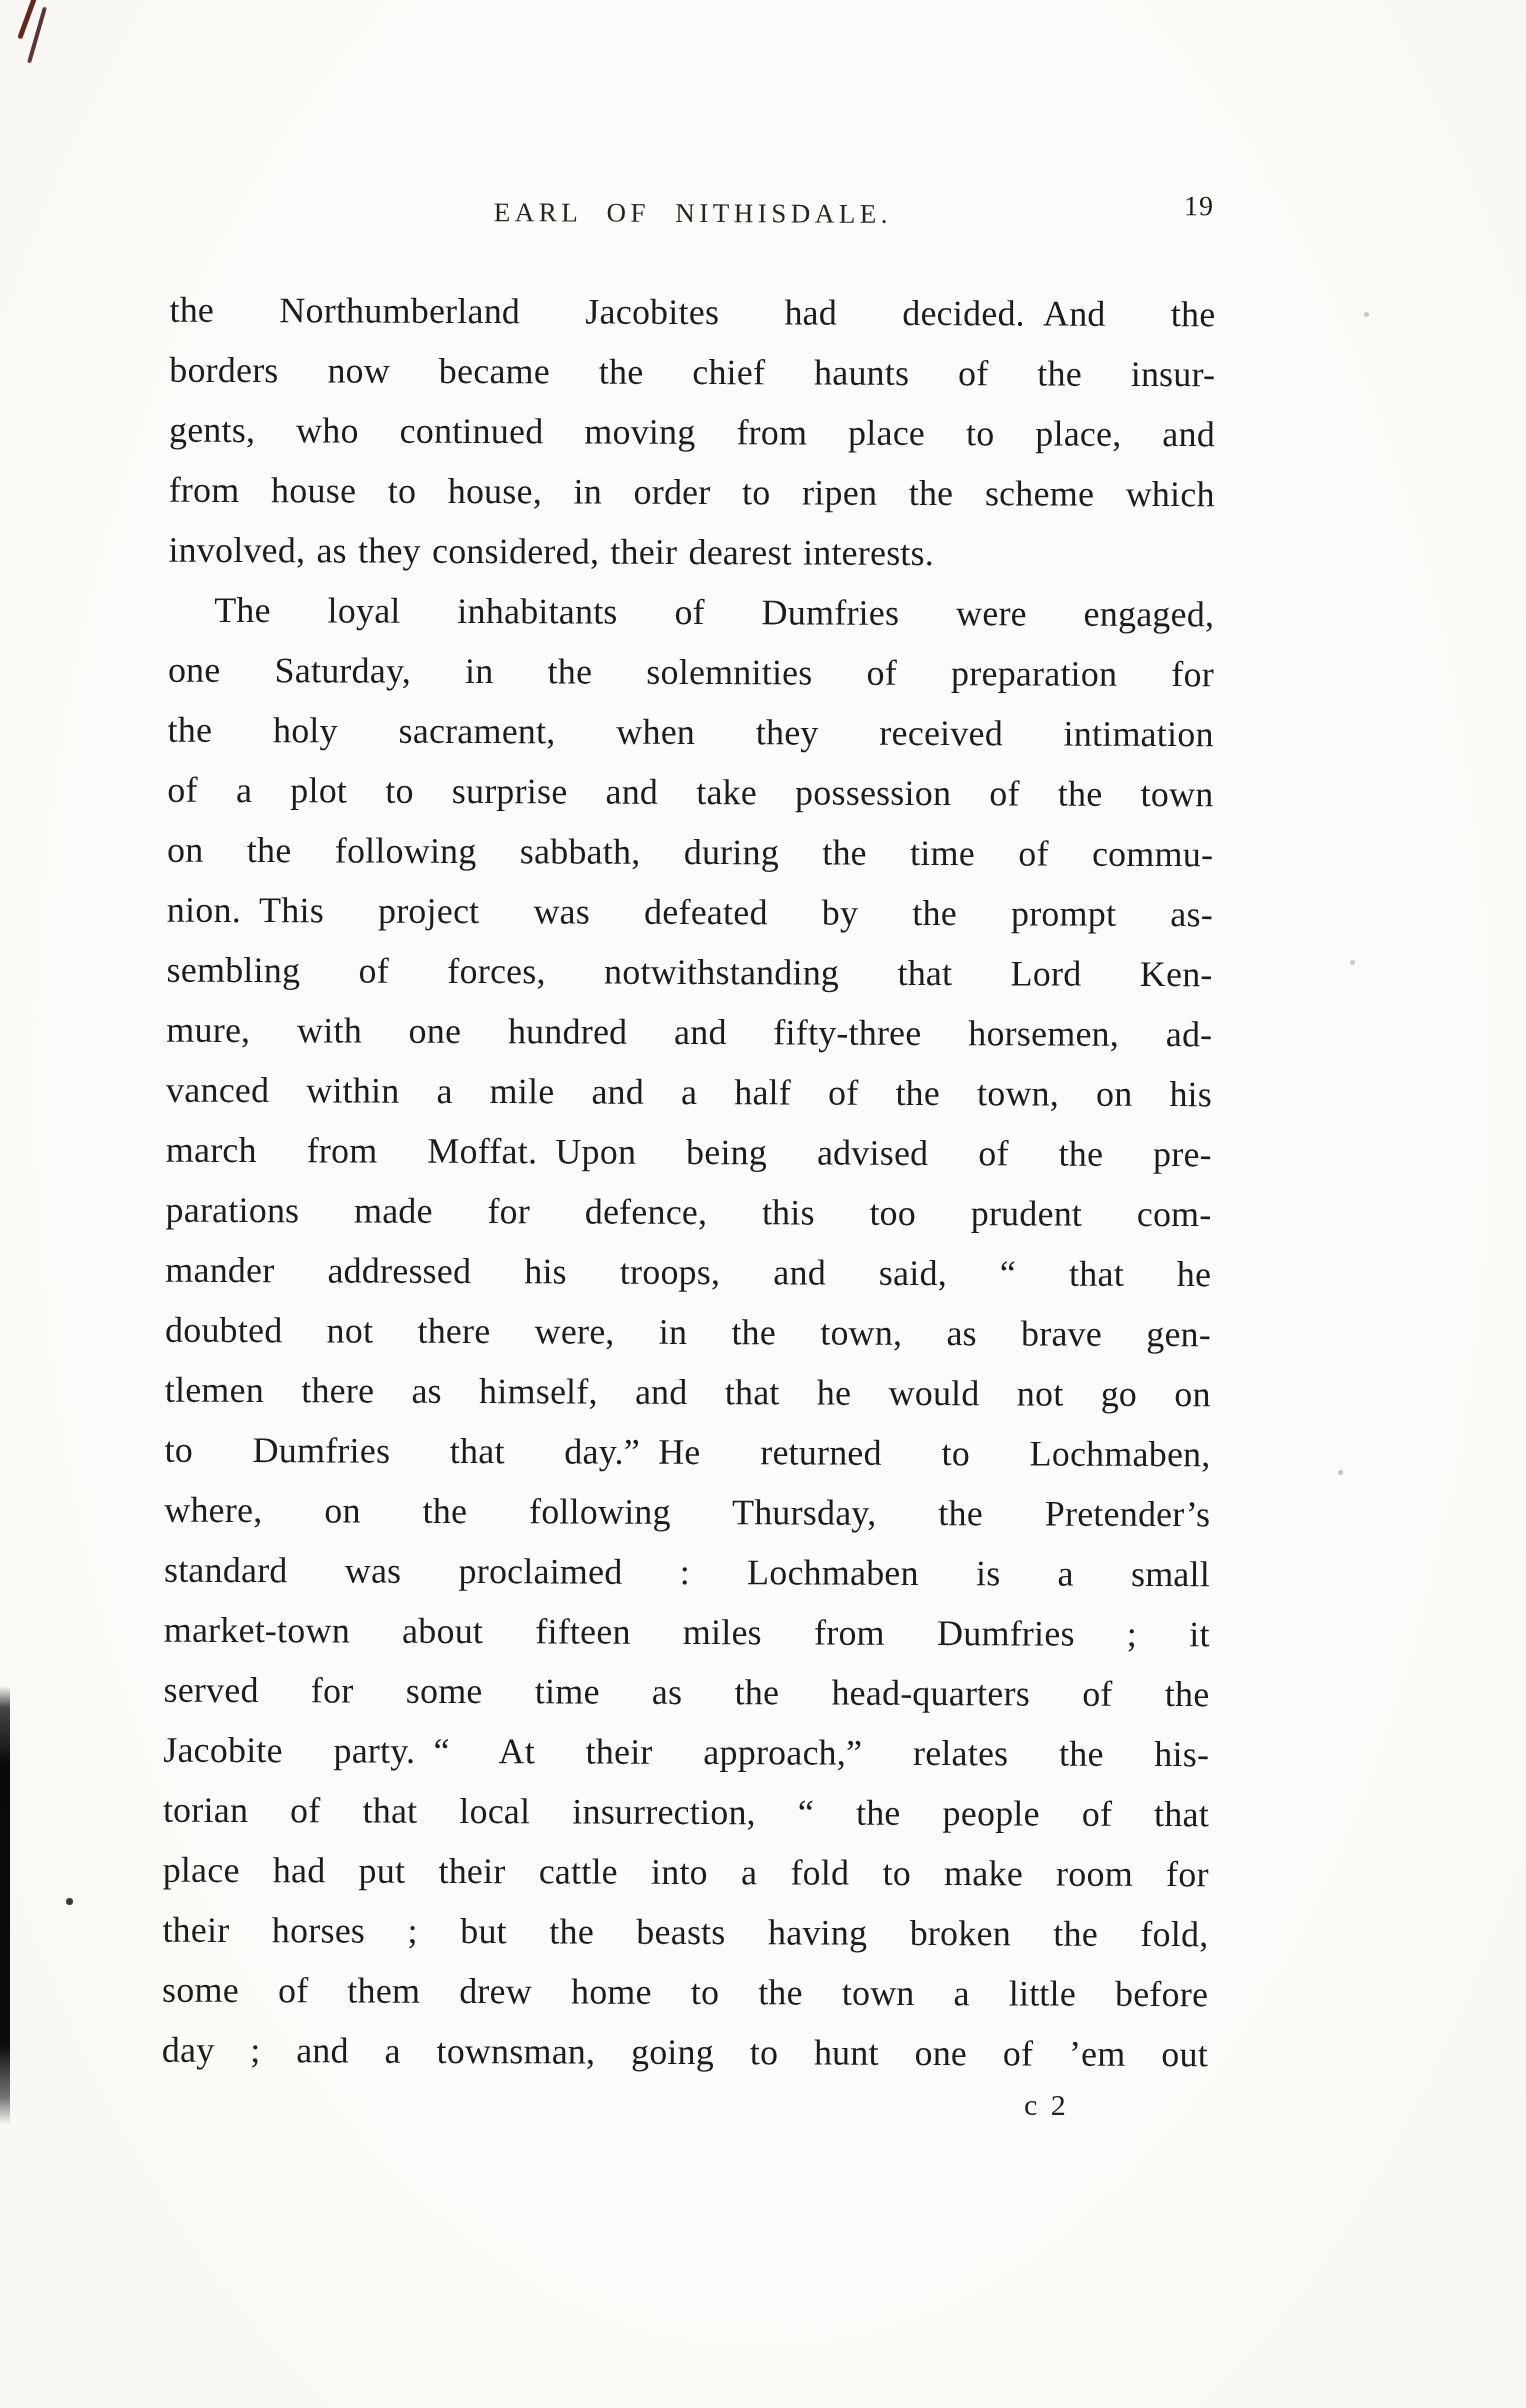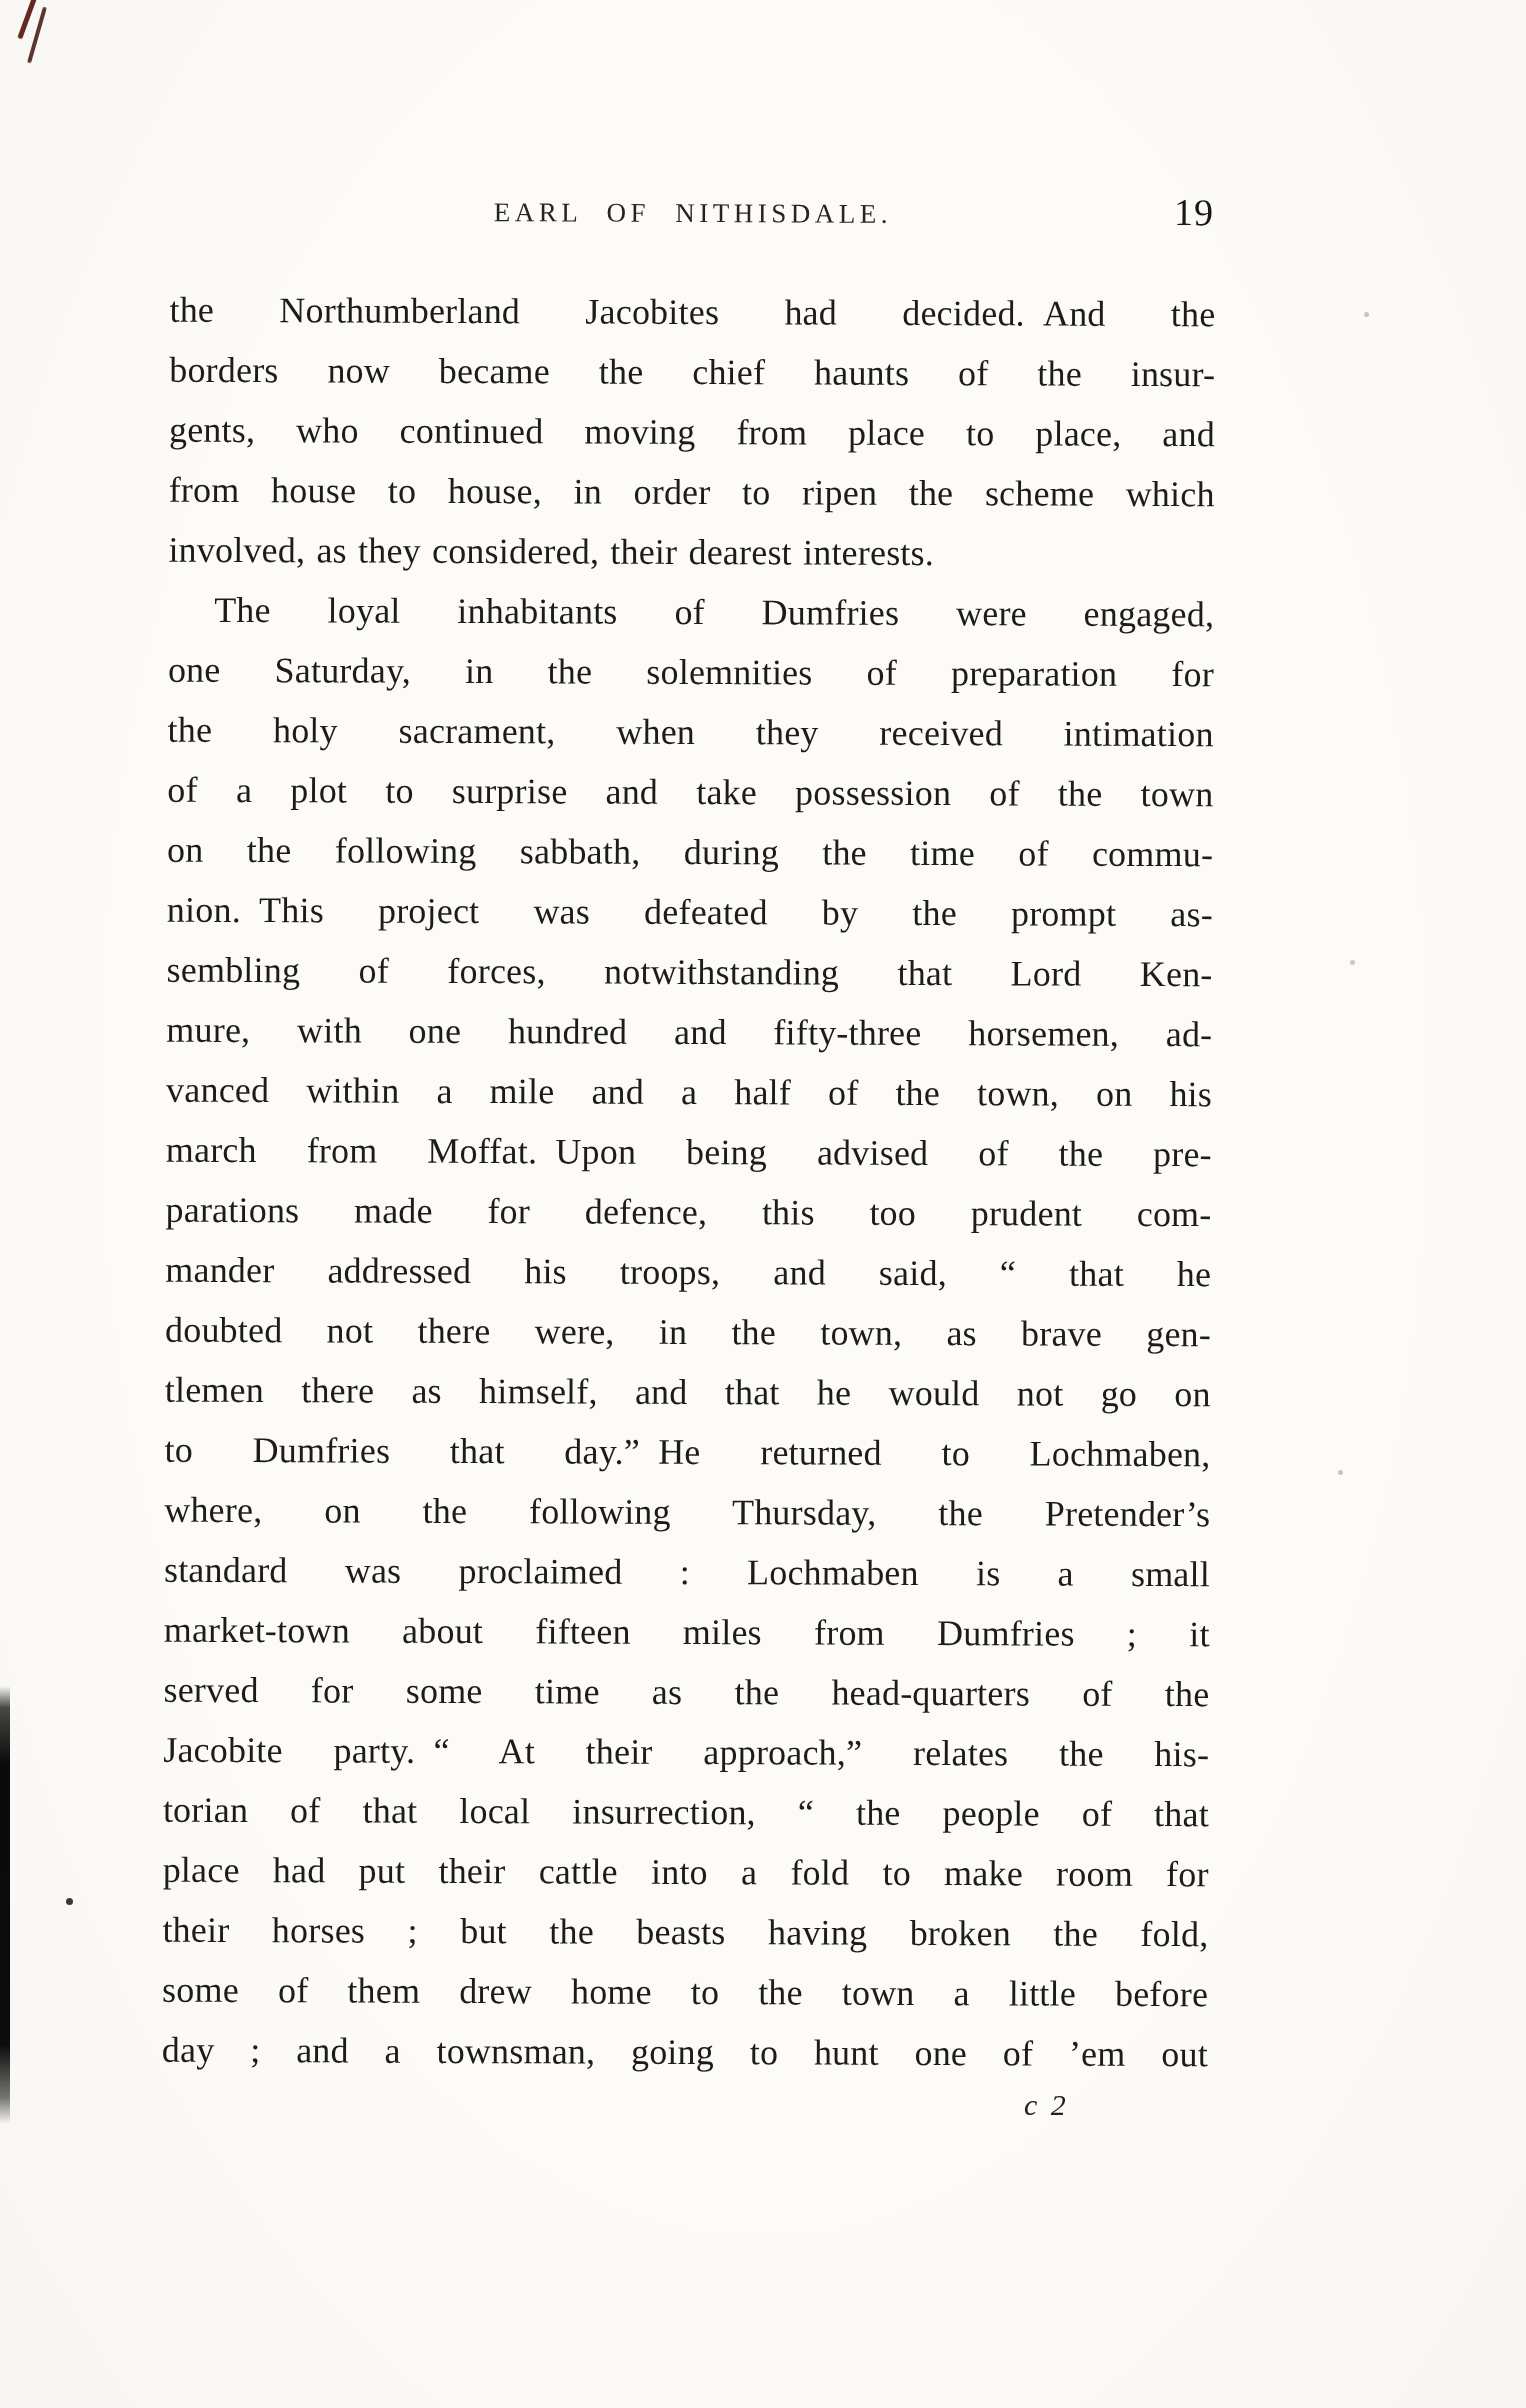--- a/index.html
+++ b/index.html
@@ -32,21 +32,21 @@
   .running-title {
     position: absolute; left: 0; right: 0;
     text-align: center;
     font-size: 27px;
     letter-spacing: 4.5px;
     word-spacing: 14px;
     color: #26241f;
   }
   .page-number {
     position: absolute; right: 2px; top: -10px;
-    font-size: 38px;
+    font-size: 28px;
     letter-spacing: 1px;
     color: #191813;
   }
   .body-text {
     font-size: 36px;
   }
   .line {
     height: 60px;
     line-height: 60px;
     text-align: justify;
@@ -59,21 +59,20 @@
   }
   .line.indent {
     text-indent: 46px;
   }
   .footer-sig {
     position: absolute;
     left: 1024px; top: 2088px;
     font-size: 30px;
     letter-spacing: 3px;
     color: #22211d;
-    font-style: italic;
   }
   
   .binding-bar {
     position: absolute;
     left: 0; top: 1686px;
     width: 10px; height: 438px;
     background: linear-gradient(to bottom,
       rgba(10,10,10,0) 0%,
       rgba(10,10,10,0.75) 5%,
       #0a0a0a 18%,

